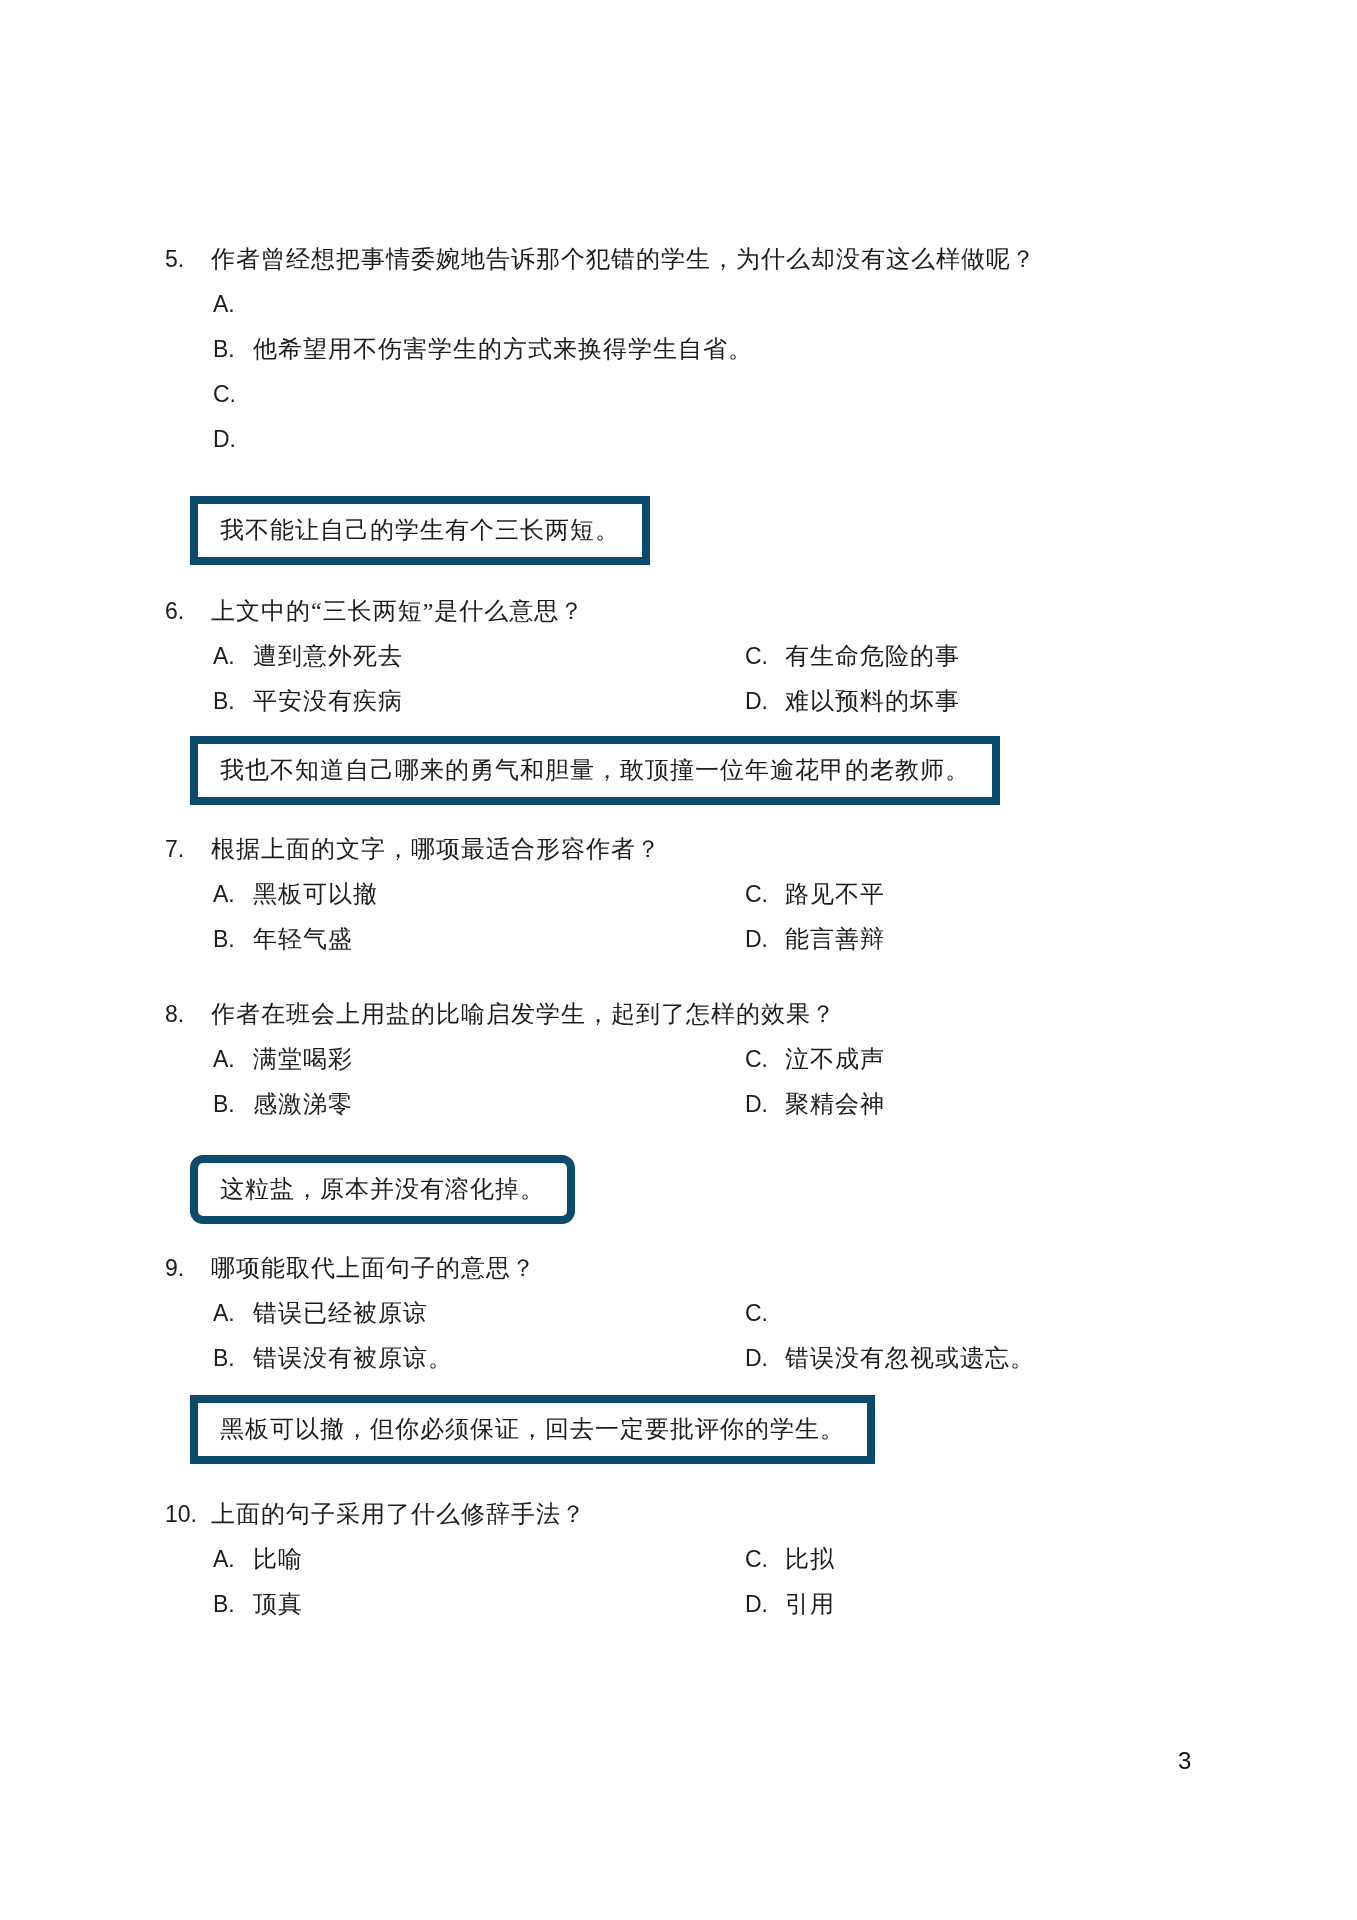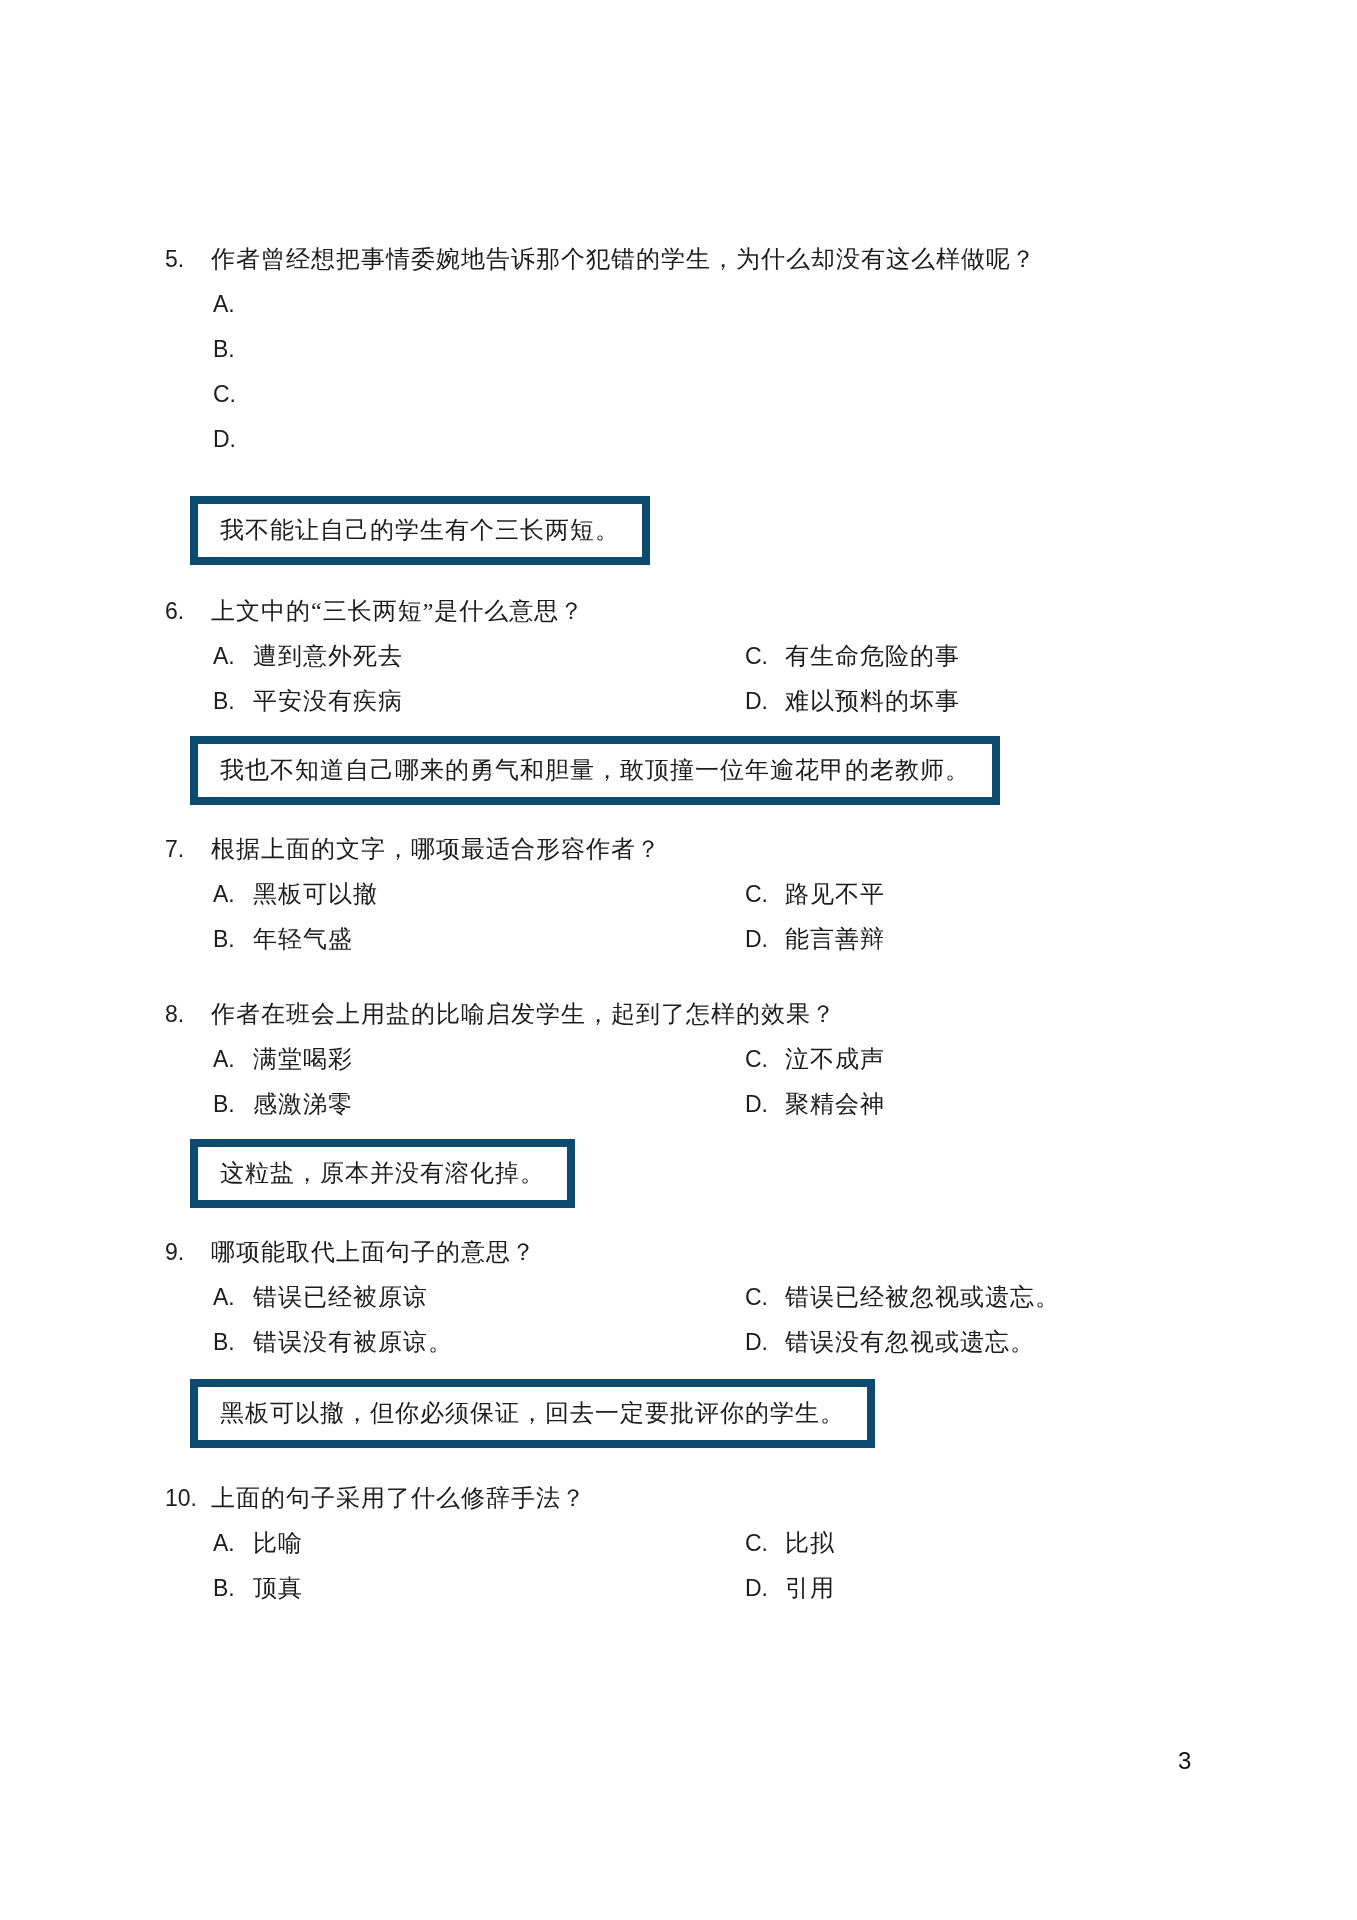--- a/index.html
+++ b/index.html
@@ -59,20 +59,21 @@
       <div class="q-line">
         <span class="q-num">5.</span>
         <span class="q-text">作者曾经想把事情委婉地告诉那个犯错的学生，为什么却没有这么样做呢？</span>
       </div>
       <div class="opts-single">
         <div class="opt">
           <span class="opt-label">A.</span>
         </div>
         <div class="opt">
           <span class="opt-label">B.</span>
+          <span class="opt-text">他希望用不伤害学生的方式来换得学生自省。</span>
         </div>
         <div class="opt">
           <span class="opt-label">C.</span>
         </div>
         <div class="opt">
           <span class="opt-label">D.</span>
         </div>
       </div>
     </div>
 
@@ -160,42 +161,41 @@
             <span class="opt-text">泣不成声</span>
           </div>
           <div class="opt">
             <span class="opt-label">D.</span>
             <span class="opt-text">聚精会神</span>
           </div>
         </div>
       </div>
     </div>
 
-    <div class="quote" style="margin-top:12px;">这粒盐，原本并没有溶化掉。</div>
+    <div class="quote" style="margin-top:28px;border-radius:13px;">这粒盐，原本并没有溶化掉。</div>
 
     <div style="margin-top:22px;">
       <div class="q-line">
         <span class="q-num">9.</span>
         <span class="q-text">哪项能取代上面句子的意思？</span>
       </div>
       <div class="opts-2col">
         <div class="col-left">
           <div class="opt">
             <span class="opt-label">A.</span>
             <span class="opt-text">错误已经被原谅</span>
           </div>
           <div class="opt">
             <span class="opt-label">B.</span>
             <span class="opt-text">错误没有被原谅。</span>
           </div>
         </div>
         <div class="col-right">
           <div class="opt">
             <span class="opt-label">C.</span>
-            <span class="opt-text">错误已经被忽视或遗忘。</span>
           </div>
           <div class="opt">
             <span class="opt-label">D.</span>
             <span class="opt-text">错误没有忽视或遗忘。</span>
           </div>
         </div>
       </div>
     </div>
 
     <div class="quote" style="margin-top:14px;">黑板可以撤，但你必须保证，回去一定要批评你的学生。</div>

